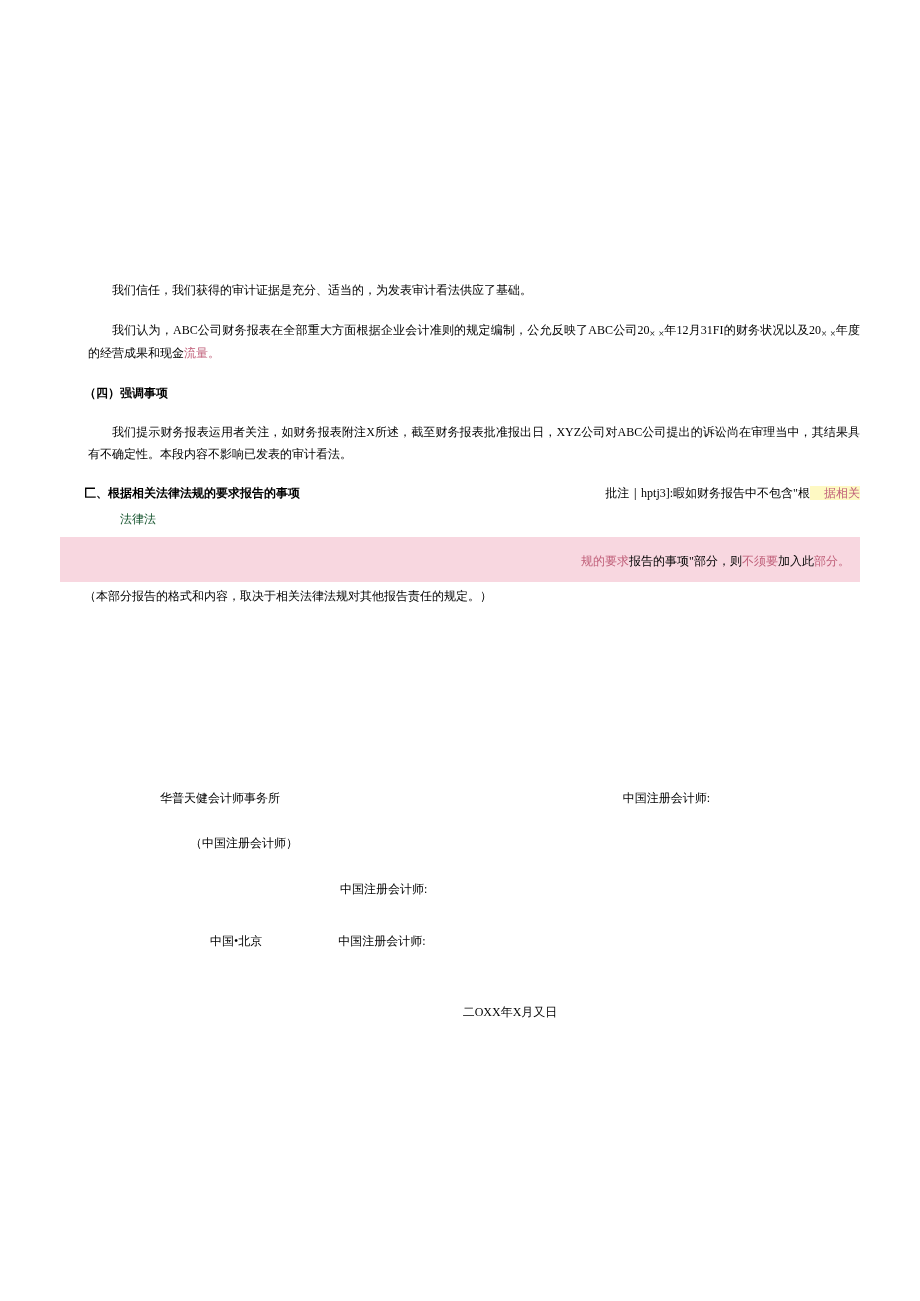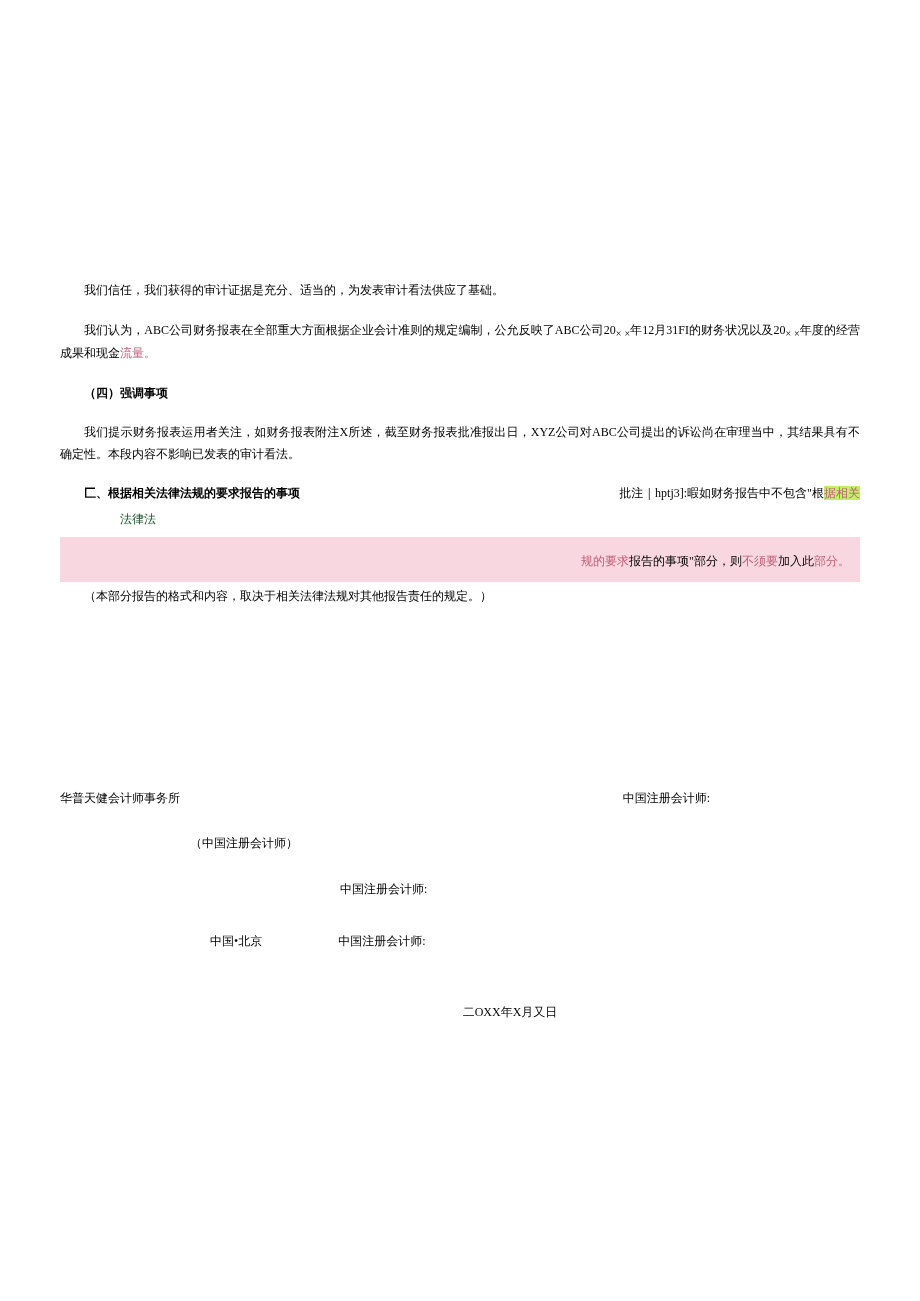--- a/index.html
+++ b/index.html
@@ -12,20 +12,21 @@
       width: 920px;
       padding: 0;
     }
     .content {
       padding: 280px 60px 60px 60px;
     }
     .para {
       text-indent: 2em;
       margin-bottom: 18px;
       text-align: justify;
+      margin-left: 28px;
     }
     .section-heading {
       font-weight: bold;
       text-indent: 2em;
       margin-bottom: 18px;
       margin-top: 8px;
     }
     .section-heading-row {
       display: flex;
       align-items: baseline;
@@ -36,22 +37,23 @@
       font-weight: bold;
       text-indent: 2em;
       flex: 1;
     }
     .comment-marker {
       font-size: 12px;
       margin-left: auto;
       white-space: nowrap;
     }
     .highlight-pink {
-      background-color: #bef264;
+      background-color: #fef9c3;
       color: #c0607a;
+      padding-left: 14px;
     }
     .highlight-block {
       background-color: #f8d7e0;
       padding: 14px 10px 10px 10px;
       margin: 6px 0 4px 0;
       text-align: right;
     }
     .highlight-text {
       color: #000;
     }
@@ -68,20 +70,21 @@
       margin-bottom: 18px;
     }
     .signature-block {
       margin-top: 180px;
     }
     .sig-row {
       display: flex;
       margin-bottom: 24px;
     }
     .sig-left {
+      margin-left: 100px;
     }
     .sig-right {
       margin-left: auto;
       margin-right: 150px;
     }
     .sig-center {
       margin-left: 280px;
     }
     .sig-partner {
       margin-left: 130px;

